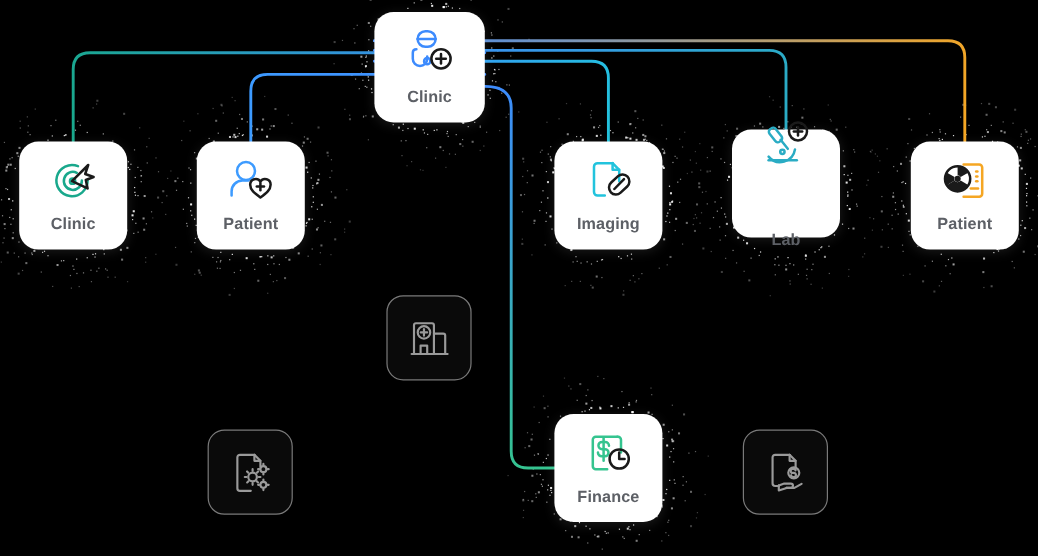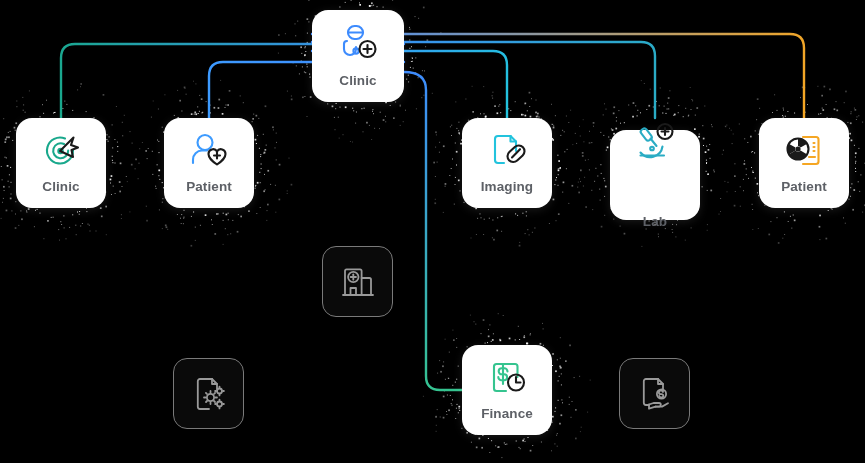--- a/index.html
+++ b/index.html
@@ -1307,21 +1307,21 @@
         <path d="M24.5 4 v5.5 h5.5"></path>
         <g stroke="#1a1a1a">
           <rect x="20.5" y="16" width="19" height="11.5" rx="5.75" transform="rotate(-43 30 21.75)"></rect>
           <line x1="26" y1="25.5" x2="34" y2="17.2"></line>
         </g>
       </svg>
     </span>
     <span class="label">Imaging</span>
   </div>
 
-  <div class="node light" style="left:610px; top:130px; width:90px; height:90px;gap:45px;">
+  <div class="node light" style="left:610px; top:108px; width:90px; height:90px;gap:45px;">
     <span class="glyph">
       <svg width="42" height="38" viewBox="0 0 42 38" fill="none" stroke="#2aacc4" stroke-width="2.1" stroke-linecap="round" stroke-linejoin="round">
         <path d="M6.5 30.5 a12.5 12.5 0 0 0 22 -6"></path>
         <rect x="9" y="6" width="6.5" height="13" rx="2.6" transform="rotate(-38 12.25 12.5)"></rect>
         <path d="M16.5 16.5 l6 7.5"></path>
         <circle cx="18" cy="26.5" r="1.8"></circle>
         <line x1="6.5" y1="33.5" x2="30" y2="33.5"></line>
         <g stroke="#1a1a1a">
           <circle cx="31" cy="9.5" r="7.5"></circle>
           <line x1="31" y1="6" x2="31" y2="13"></line>

